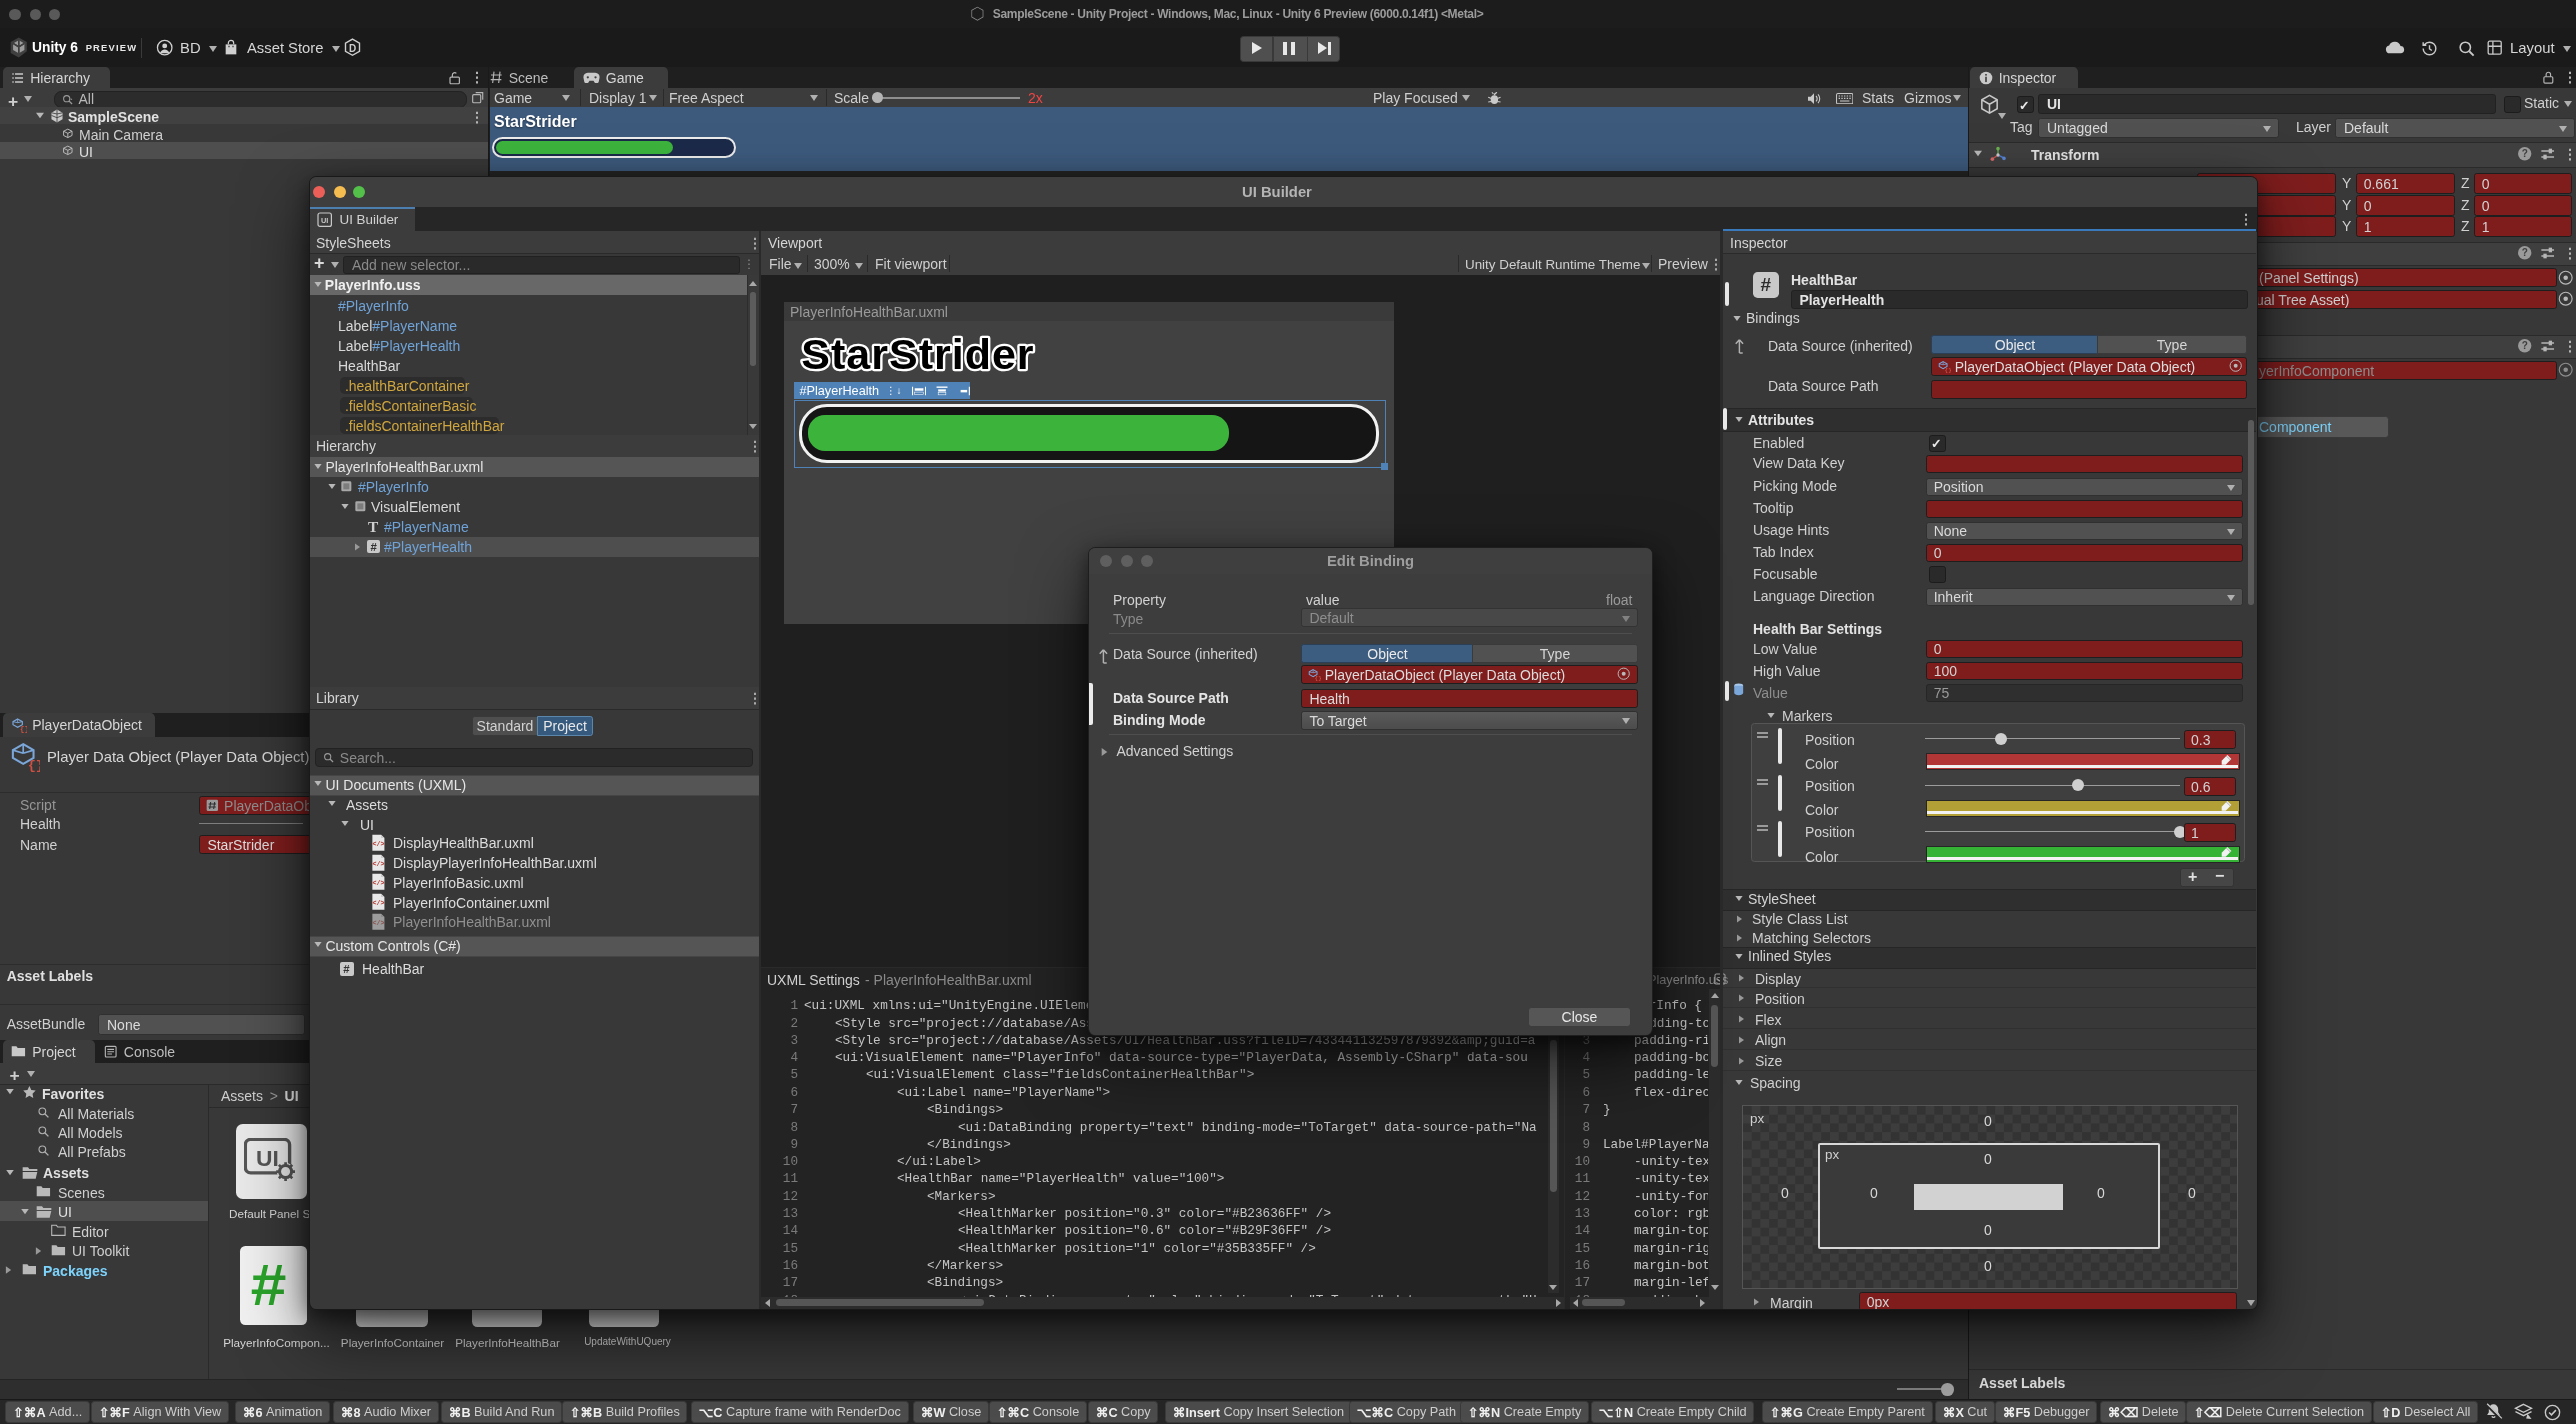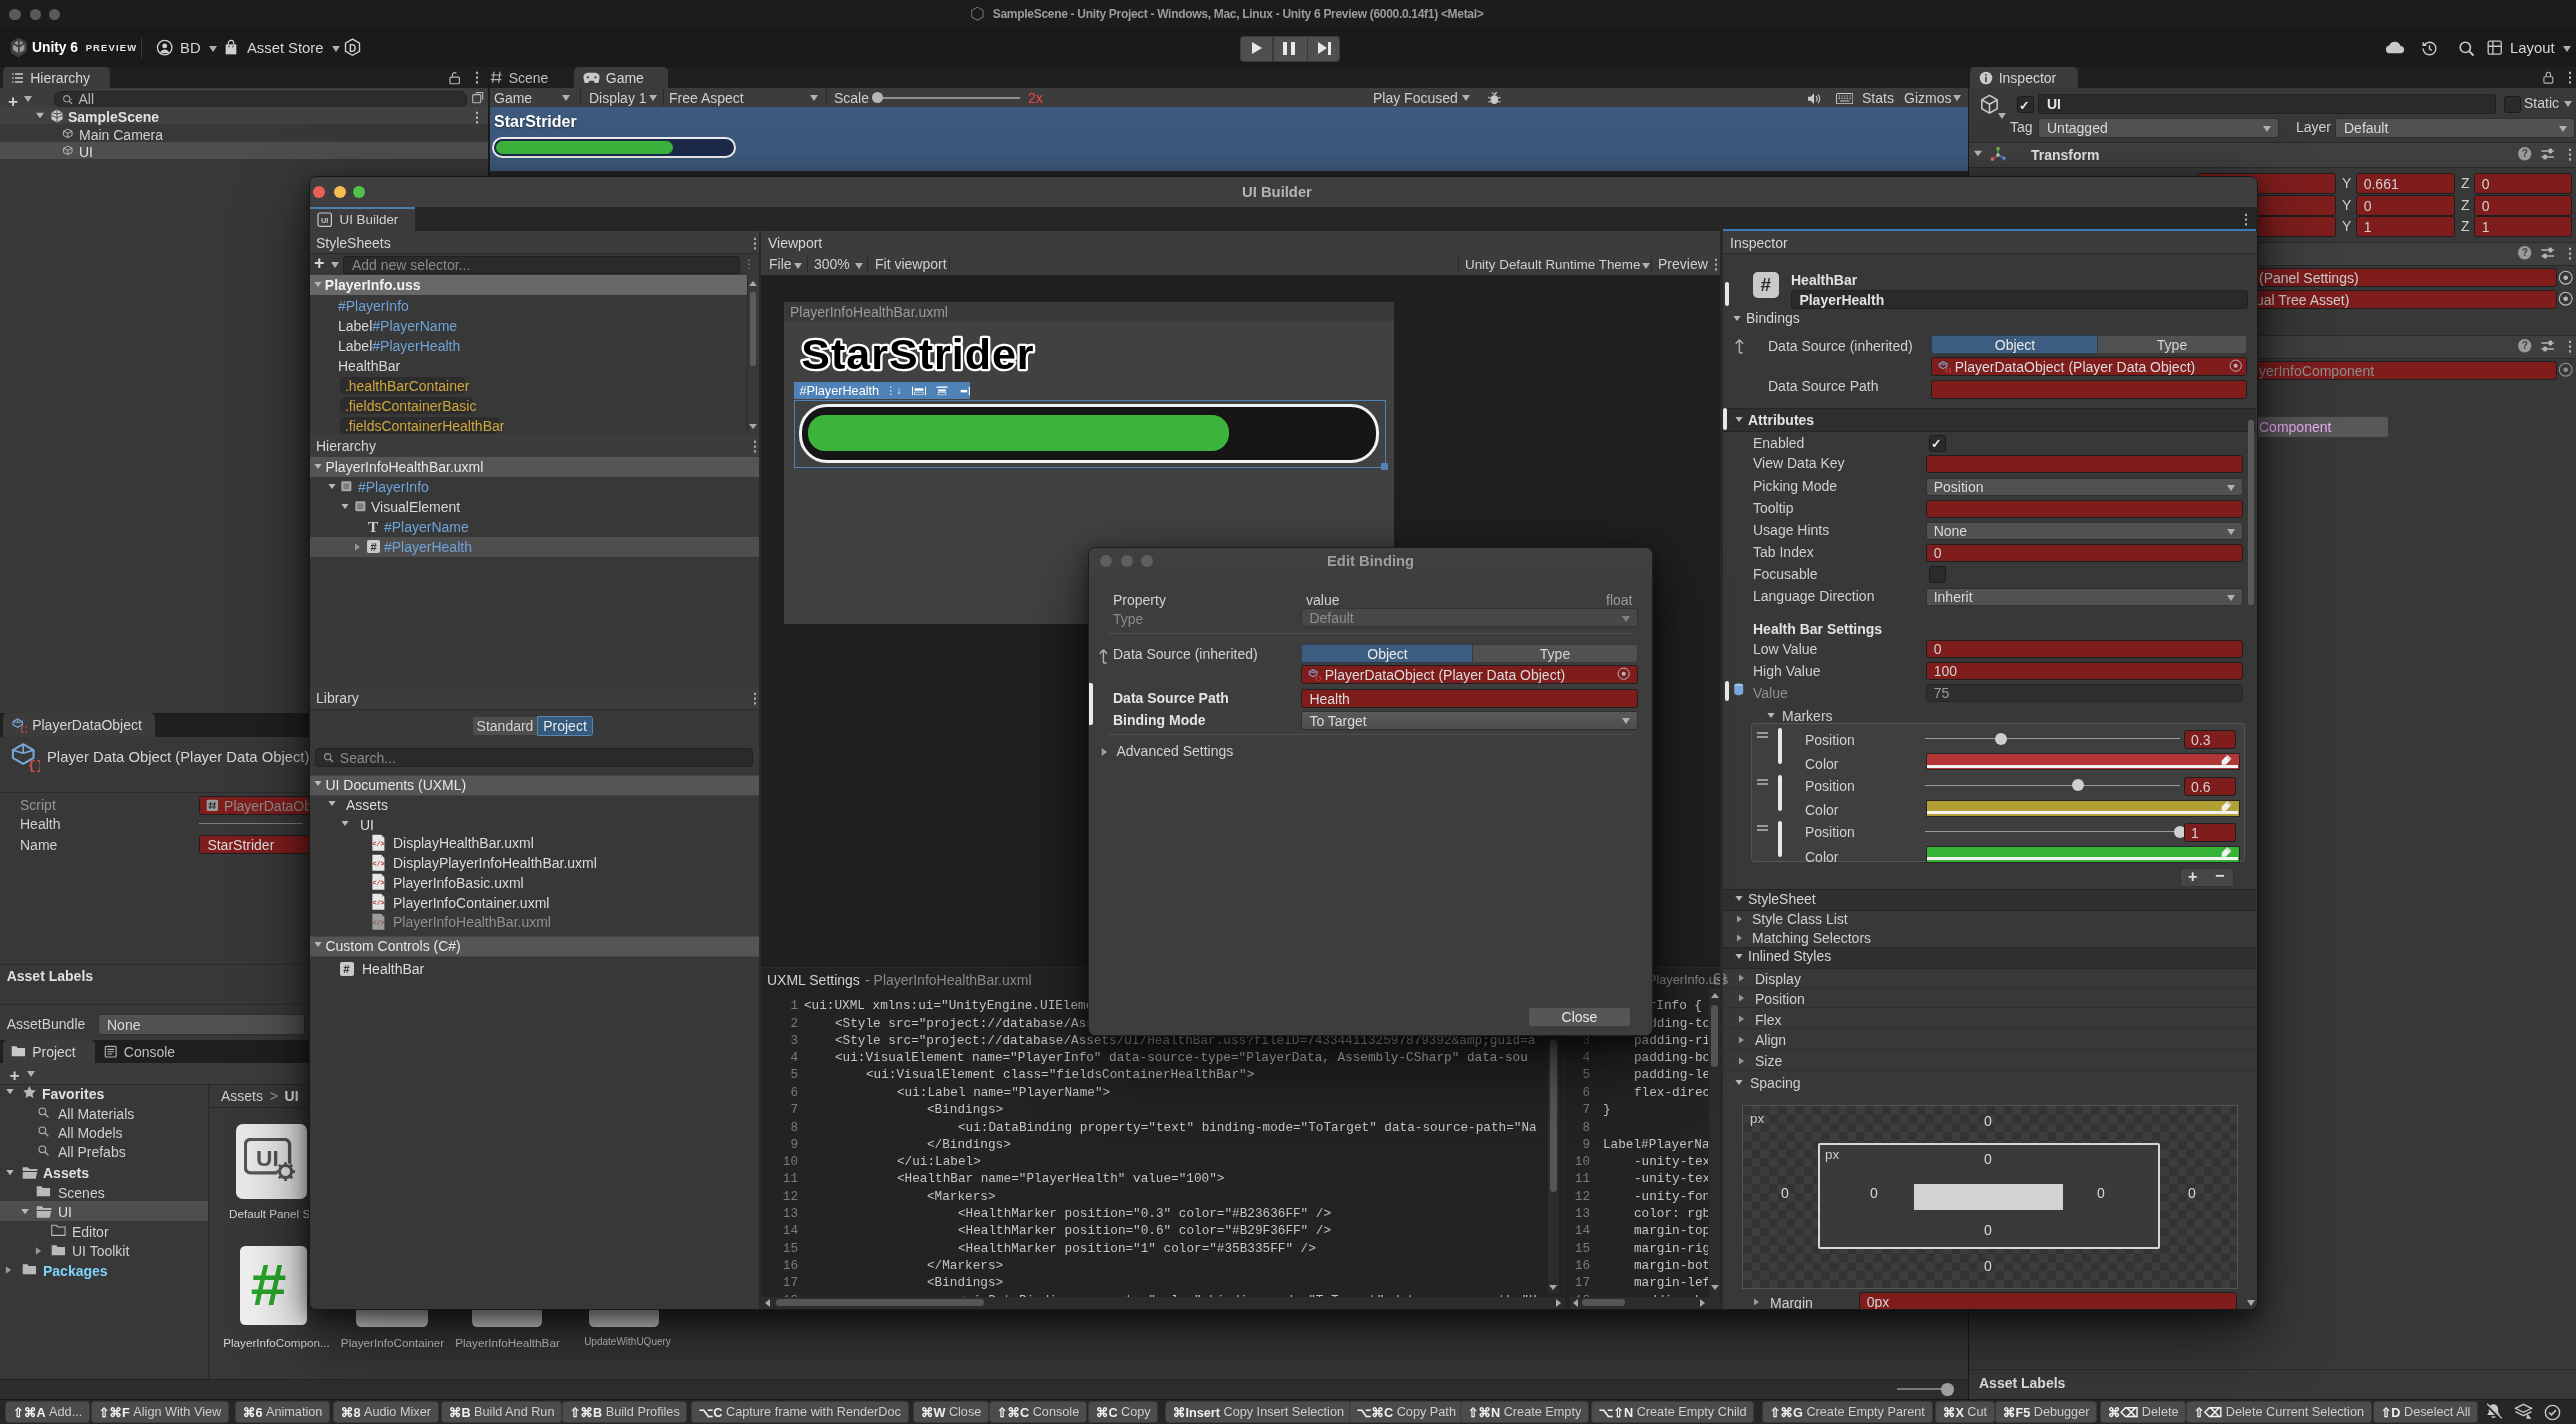--- a/index.html
+++ b/index.html
@@ -376,21 +376,21 @@
       <span style="margin-left:111px;color:#8e8e8e;">yerInfoComponent</span>
     </div>
 <div class="abs" style="left:2558px;top:362px;">
       <svg width="15.4" height="15.4" viewBox="0 0 23 23">
         <circle cx="11.5" cy="11.5" r="9.6" fill="none" stroke="#8e8e8e" stroke-width="1.7"></circle>
         <circle cx="11.5" cy="11.5" r="3.4" fill="#8e8e8e"></circle>
       </svg>
     </div>
 
 <div class="abs cc" style="left:2140px;top:416px;width:247px;height:20px;background:#585858;border:0.7px solid #3a3a3a;border-radius:3.4px;">
-      <span style="margin-left:118px;color:#f0abfc;">Component</span>
+      <span style="margin-left:118px;color:#7dd3fc;">Component</span>
     </div>
 
 <div class="abs" style="left:1969px;top:1369px;width:607px;height:1.3px;background:#2a2a2a;"></div>
 <div class="abs lbl b" style="left:1979px;top:1375px;color:#e0e0e0;">Asset Labels</div>
 
 <div class="abs" style="left:0;top:713px;width:490px;height:327px;background:#383838;"></div>
 <div class="abs" style="left:0;top:713px;width:490px;height:23.5px;background:#1f1f1f;"></div>
 <div class="abs cc" style="left:3.4px;top:713px;width:152px;height:23.5px;background:#3c3c3c;border-radius:4.7px 4.7px 0 0;">
  <svg width="16" height="16" viewBox="0 0 24 24" style="margin:0 5.4px 0 7.4px;font-size:21px">
         <path fill="none" stroke="#7ba6d9" stroke-width="1.8" d="M10 3l7 4v4.5l-7 4-7-4V7z"></path>

